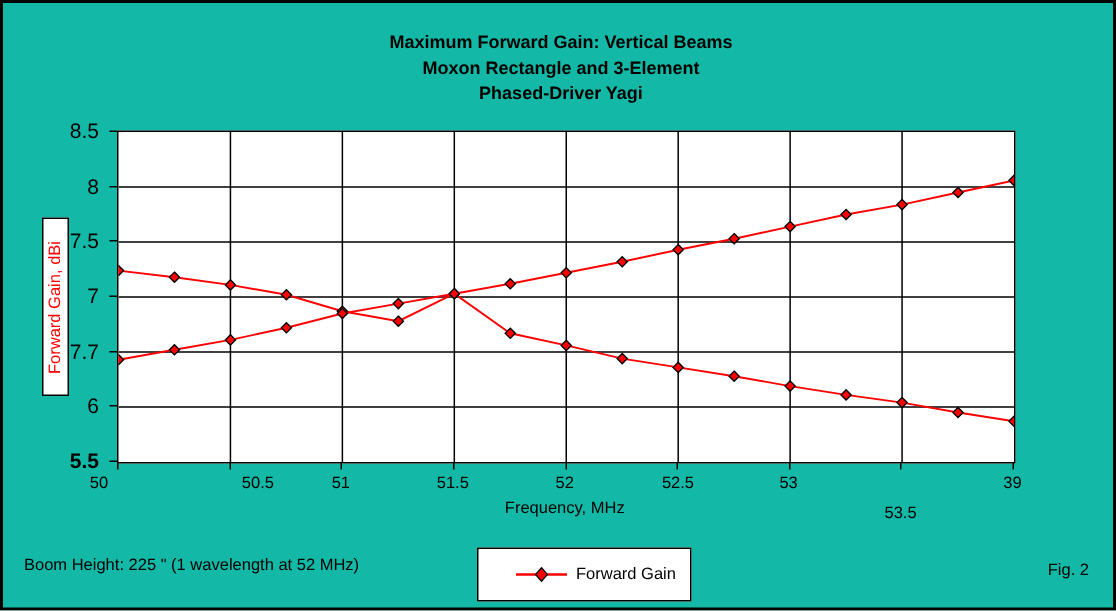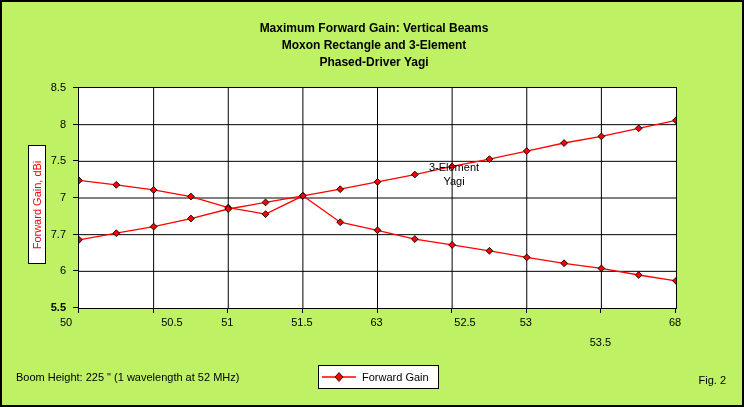--- a/index.html
+++ b/index.html
@@ -9,21 +9,21 @@
   }
   body {
     font-family: "Liberation Sans", sans-serif;
   }
   #figure {
     position: relative;
     width: 744px;
     height: 407px;
     box-sizing: border-box;
     border: 2px solid #000000;
-    background: #bef264;
+    background: #14b8a6;
     overflow: hidden;
   }
   #title-block {
     position: absolute;
     left: 0;
     top: 18px;
     width: 744px;
     text-align: center;
     font-size: 12px;
     font-weight: bold;
@@ -58,21 +58,21 @@
     position: absolute;
     left: 0;
     top: 0;
     pointer-events: none;
   }
   .ytick-label {
     position: absolute;
     right: 0;
     width: 60px;
     text-align: right;
-    font-size: 11px;
+    font-size: 14px;
     color: #000000;
     transform: translateY(-50%);
   }
   .ytick-mark {
     position: absolute;
     width: 5px;
     height: 1px;
     background: #000000;
   }
   .xtick-label {
@@ -141,24 +141,24 @@
     position: absolute;
     right: 16px;
     top: 372px;
     font-size: 11px;
     color: #000000;
   }
   #legend-box {
     position: absolute;
     left: 316px;
     top: 363px;
-    height: 24px;
+    height: 36px;
     border: 1px solid #000000;
     background: #ffffff;
-    padding: 0 9px 0 3px;
+    padding: 0 9px 0 25px;
     display: flex;
     align-items: center;
     gap: 6px;
     box-sizing: border-box;
   }
   #legend-label {
     font-size: 11px;
     color: #000000;
     white-space: nowrap;
   }
@@ -253,37 +253,34 @@
     </div>
   <div id="xtick-layer">
       <div class="xtick-label" style="left: 64px; top: 314px;">50</div>
       <div class="xtick-mark" style="left: 76px; top: 306px;"></div>
       <div class="xtick-label" style="left: 150.625px; top: 314px; text-align: right;">50.5</div>
       <div class="xtick-mark" style="left: 150.625px; top: 306px;"></div>
       <div class="xtick-label" style="left: 225.25px; top: 314px;">51</div>
       <div class="xtick-mark" style="left: 225.25px; top: 306px;"></div>
       <div class="xtick-label" style="left: 299.875px; top: 314px;">51.5</div>
       <div class="xtick-mark" style="left: 299.875px; top: 306px;"></div>
-      <div class="xtick-label" style="left: 374.5px; top: 314px;">63</div>
+      <div class="xtick-label" style="left: 374.5px; top: 314px;">52</div>
       <div class="xtick-mark" style="left: 374.5px; top: 306px;"></div>
-      <div class="xtick-label" style="left: 463px; top: 314px;">52.5</div>
+      <div class="xtick-label" style="left: 450px; top: 314px;">52.5</div>
       <div class="xtick-mark" style="left: 449.125px; top: 306px;"></div>
       <div class="xtick-label" style="left: 523.75px; top: 314px;">53</div>
       <div class="xtick-mark" style="left: 523.75px; top: 306px;"></div>
       <div class="xtick-label" style="left: 598.375px; top: 314px; margin-top: 20px;">53.5</div>
       <div class="xtick-mark" style="left: 598.375px; top: 306px;"></div>
-      <div class="xtick-label" style="left: 673px; top: 314px;">68</div>
+      <div class="xtick-label" style="left: 673px; top: 314px;">39</div>
       <div class="xtick-mark" style="left: 673px; top: 306px;"></div>
     </div>
 
-
-  <div class="series-annotation" id="annot-yagi">
-    <span>3-Element</span><br>
-    <span>Yagi</span>
-  </div>
+  <div id="xaxis-title">Frequency, MHz</div>
+
 
 
   <div id="footnote">Boom Height: 225 " (1 wavelength at 52 MHz)</div>
 
   <div id="legend-box">
     <svg width="34" height="12">
       <line x1="0" y1="6" x2="34" y2="6" stroke="#ff0000" stroke-width="1.6"></line>
       <polygon points="17,1.5 21,6 17,10.5 13,6" fill="#ff0000" stroke="#000000" stroke-width="0.8"></polygon>
     </svg>
     <span id="legend-label">Forward Gain</span>

